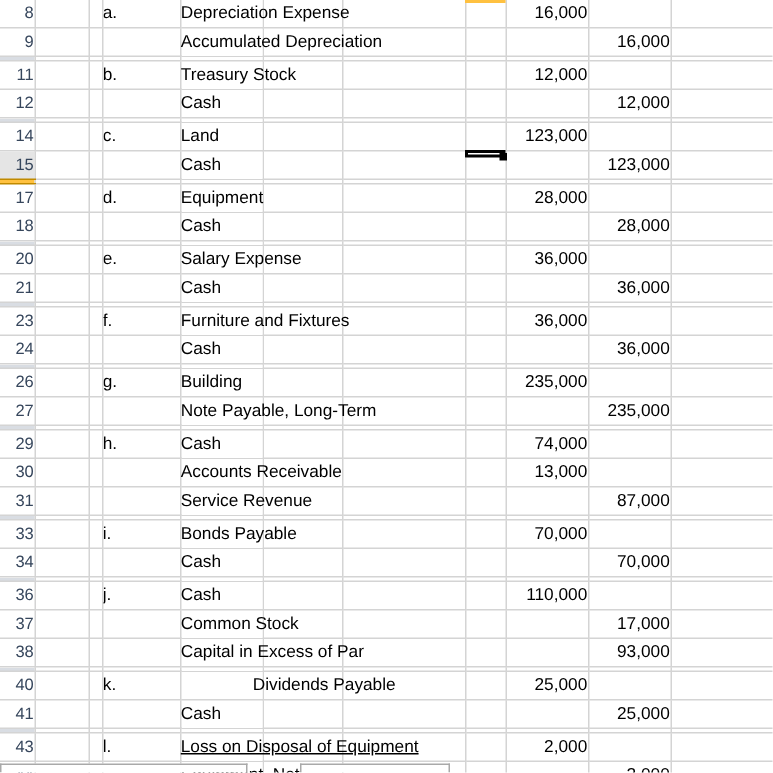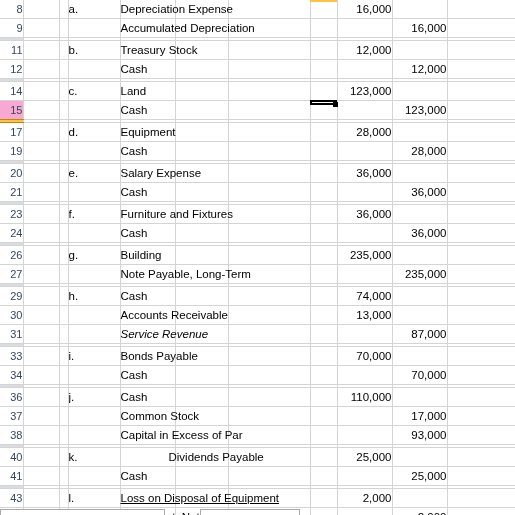--- a/index.html
+++ b/index.html
@@ -48,21 +48,21 @@
     background: #d9dde3;
     color: #36465c;
     border-right: 1px solid #b6bcc6;
     border-bottom: 1px solid #b6bcc6;
     text-align: right;
     padding-right: 3px;
     font-size: 11px;
     width: 23px;
   }
   td.rowhdr.active {
-    background: #f9a8d4;
+    background: #e5e5e5;
     color: #36465c;
     border-bottom: 1px solid #c08a00;
   }
 
   
   .cA { width: 36px; }
   .cB { width: 9px; }
   .cC { width: 52px; }
   .cD { width: 55px; }
   .cE { width: 53px; }
@@ -294,21 +294,21 @@
           <td class="letter">d.</td>
           <td class="txt" style="overflow: visible; position: relative;">Equipment</td>
           <td></td>
           <td></td>
           <td></td>
           <td class="num">28,000</td>
           <td class="num"></td>
           <td></td>
         </tr>
         <tr>
-          <td class="rowhdr">19</td>
+          <td class="rowhdr">18</td>
           <td></td>
           <td></td>
           <td class="letter"></td>
           <td class="txt-ind" style="overflow: visible; position: relative;">Cash</td>
           <td></td>
           <td></td>
           <td></td>
           <td class="num"></td>
           <td class="num">28,000</td>
           <td></td>
@@ -467,21 +467,21 @@
           <td></td>
           <td class="num">13,000</td>
           <td class="num"></td>
           <td></td>
         </tr>
         <tr>
           <td class="rowhdr">31</td>
           <td></td>
           <td></td>
           <td class="letter"></td>
-          <td class="txt-ind" style="overflow: visible; position: relative; font-style: italic;">Service Revenue</td>
+          <td class="txt-ind" style="overflow: visible; position: relative;">Service Revenue</td>
           <td></td>
           <td></td>
           <td></td>
           <td class="num"></td>
           <td class="num">87,000</td>
           <td></td>
         </tr>
         <tr class="collapsed">
           <td class="rowhdr">32</td>
           <td></td>

